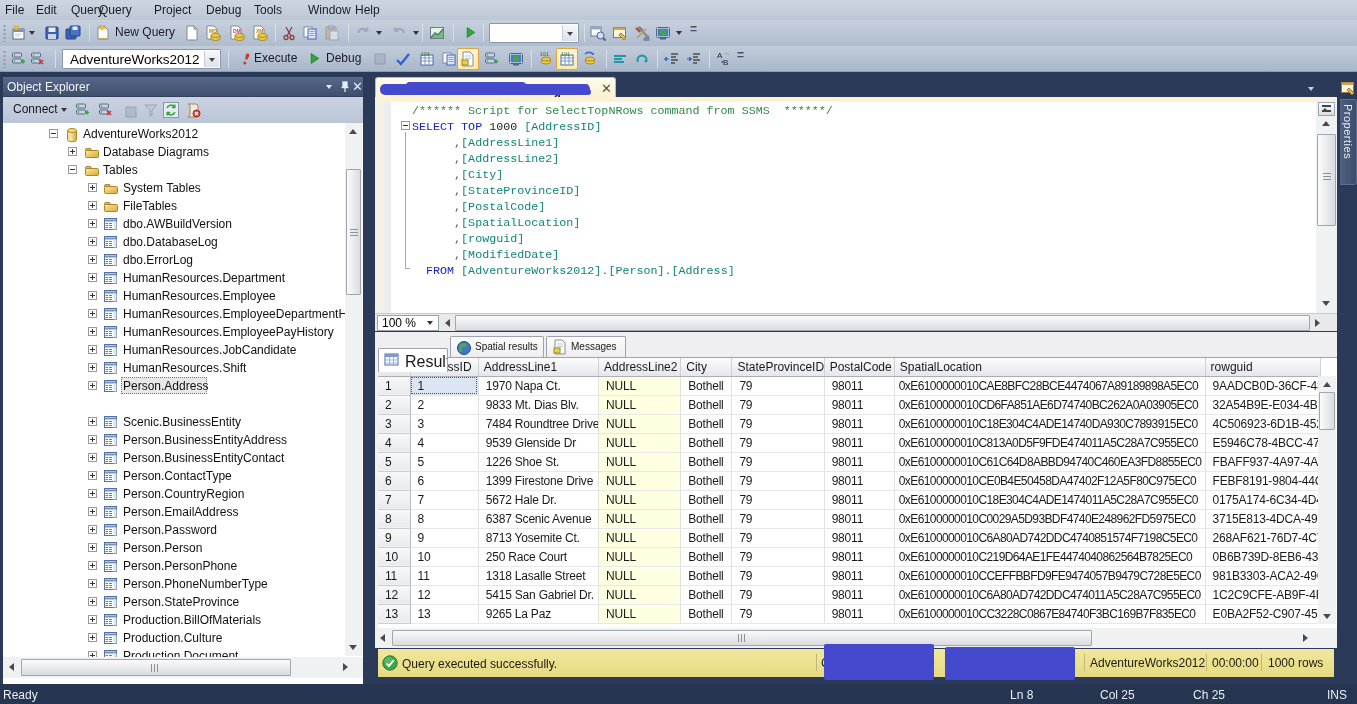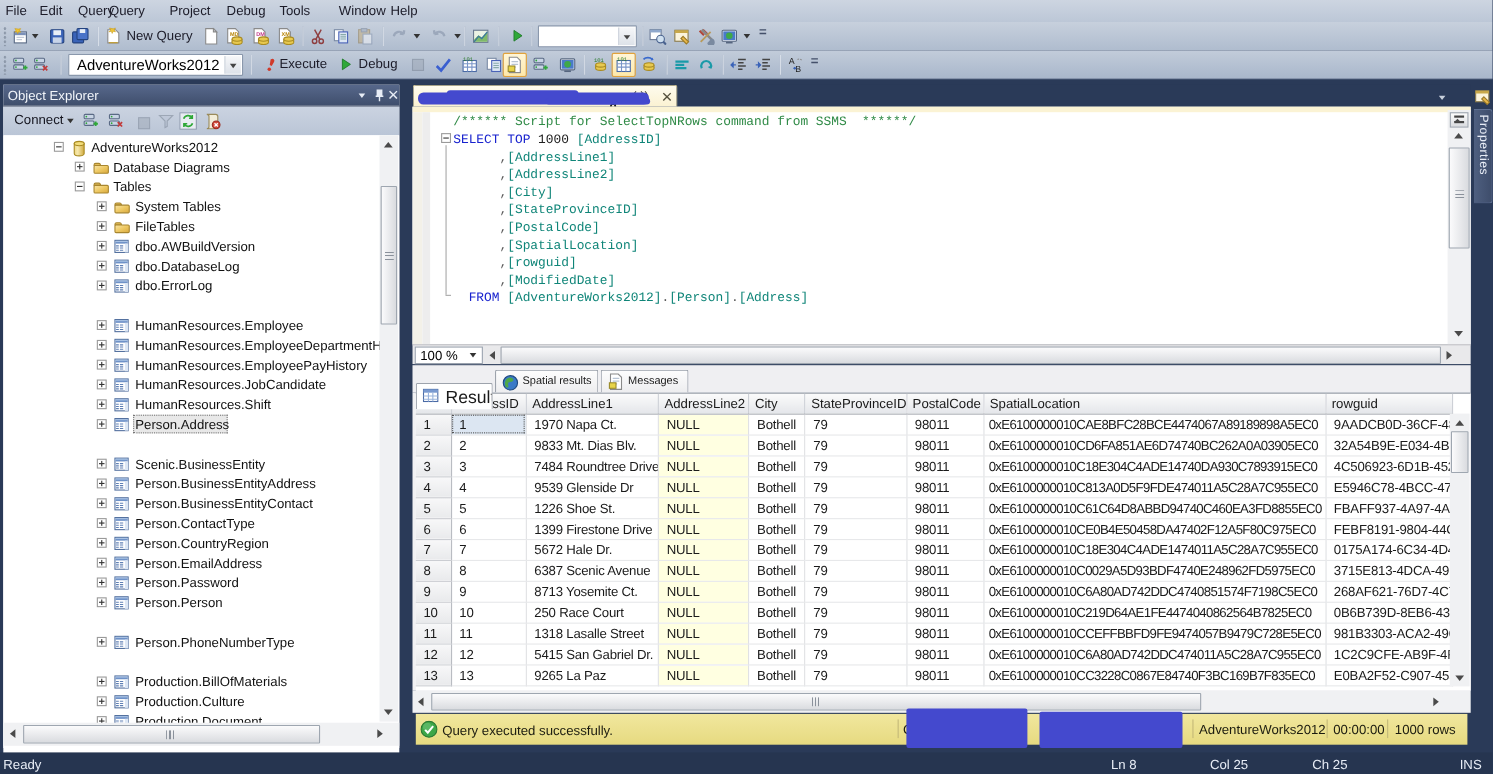--- a/index.html
+++ b/index.html
@@ -546,20 +546,38 @@
               <line x1="2.5" y1="6.5" x2="5" y2="6.5"></line>
               <line x1="6" y1="6.5" x2="9" y2="6.5"></line>
               <line x1="2.5" y1="8.5" x2="5" y2="8.5"></line>
               <line x1="6" y1="8.5" x2="9" y2="8.5"></line>
               <line x1="2.5" y1="10.5" x2="5" y2="10.5"></line>
               <line x1="6" y1="10.5" x2="9" y2="10.5"></line>
             </g>
           </svg></div>
         <span class="txt" style="left:120px">dbo.ErrorLog</span>
       </div>
+<div class="trow" style="top:146px">
+        <div class="ebox plus" style="left:85px"></div>
+        <div class="ticon" style="left:100px"><svg width="15" height="14" viewBox="0 0 15 14">
+            <rect x="1.5" y="1.5" width="12" height="11" fill="#fff" stroke="#54719F"></rect>
+            <rect x="2" y="2" width="11" height="2.5" fill="#6F92C8"></rect>
+            <rect x="2" y="2" width="11" height="1" fill="#A9C2E4"></rect>
+            <rect x="10.5" y="4.5" width="3" height="8" fill="#DCE6F4"></rect>
+            <g stroke="#5E7FB4" stroke-width="1">
+              <line x1="2.5" y1="6.5" x2="5" y2="6.5"></line>
+              <line x1="6" y1="6.5" x2="9" y2="6.5"></line>
+              <line x1="2.5" y1="8.5" x2="5" y2="8.5"></line>
+              <line x1="6" y1="8.5" x2="9" y2="8.5"></line>
+              <line x1="2.5" y1="10.5" x2="5" y2="10.5"></line>
+              <line x1="6" y1="10.5" x2="9" y2="10.5"></line>
+            </g>
+          </svg></div>
+        <span class="txt" style="left:120px">HumanResources.Department</span>
+      </div>
 <div class="trow" style="top:164px">
         <div class="ebox plus" style="left:85px"></div>
         <div class="ticon" style="left:100px"><svg width="15" height="14" viewBox="0 0 15 14">
             <rect x="1.5" y="1.5" width="12" height="11" fill="#fff" stroke="#54719F"></rect>
             <rect x="2" y="2" width="11" height="2.5" fill="#6F92C8"></rect>
             <rect x="2" y="2" width="11" height="1" fill="#A9C2E4"></rect>
             <rect x="10.5" y="4.5" width="3" height="8" fill="#DCE6F4"></rect>
             <g stroke="#5E7FB4" stroke-width="1">
               <line x1="2.5" y1="6.5" x2="5" y2="6.5"></line>
               <line x1="6" y1="6.5" x2="9" y2="6.5"></line>
@@ -799,37 +817,73 @@
               <line x1="2.5" y1="6.5" x2="5" y2="6.5"></line>
               <line x1="6" y1="6.5" x2="9" y2="6.5"></line>
               <line x1="2.5" y1="8.5" x2="5" y2="8.5"></line>
               <line x1="6" y1="8.5" x2="9" y2="8.5"></line>
               <line x1="2.5" y1="10.5" x2="5" y2="10.5"></line>
               <line x1="6" y1="10.5" x2="9" y2="10.5"></line>
             </g>
           </svg></div>
         <span class="txt" style="left:120px">Person.Person</span>
       </div>
+<div class="trow" style="top:434px">
+        <div class="ebox plus" style="left:85px"></div>
+        <div class="ticon" style="left:100px"><svg width="15" height="14" viewBox="0 0 15 14">
+            <rect x="1.5" y="1.5" width="12" height="11" fill="#fff" stroke="#54719F"></rect>
+            <rect x="2" y="2" width="11" height="2.5" fill="#6F92C8"></rect>
+            <rect x="2" y="2" width="11" height="1" fill="#A9C2E4"></rect>
+            <rect x="10.5" y="4.5" width="3" height="8" fill="#DCE6F4"></rect>
+            <g stroke="#5E7FB4" stroke-width="1">
+              <line x1="2.5" y1="6.5" x2="5" y2="6.5"></line>
+              <line x1="6" y1="6.5" x2="9" y2="6.5"></line>
+              <line x1="2.5" y1="8.5" x2="5" y2="8.5"></line>
+              <line x1="6" y1="8.5" x2="9" y2="8.5"></line>
+              <line x1="2.5" y1="10.5" x2="5" y2="10.5"></line>
+              <line x1="6" y1="10.5" x2="9" y2="10.5"></line>
+            </g>
+          </svg></div>
+        <span class="txt" style="left:120px">Person.PersonPhone</span>
+      </div>
 <div class="trow" style="top:452px">
         <div class="ebox plus" style="left:85px"></div>
         <div class="ticon" style="left:100px"><svg width="15" height="14" viewBox="0 0 15 14">
             <rect x="1.5" y="1.5" width="12" height="11" fill="#fff" stroke="#54719F"></rect>
             <rect x="2" y="2" width="11" height="2.5" fill="#6F92C8"></rect>
             <rect x="2" y="2" width="11" height="1" fill="#A9C2E4"></rect>
             <rect x="10.5" y="4.5" width="3" height="8" fill="#DCE6F4"></rect>
             <g stroke="#5E7FB4" stroke-width="1">
               <line x1="2.5" y1="6.5" x2="5" y2="6.5"></line>
               <line x1="6" y1="6.5" x2="9" y2="6.5"></line>
               <line x1="2.5" y1="8.5" x2="5" y2="8.5"></line>
               <line x1="6" y1="8.5" x2="9" y2="8.5"></line>
               <line x1="2.5" y1="10.5" x2="5" y2="10.5"></line>
               <line x1="6" y1="10.5" x2="9" y2="10.5"></line>
             </g>
           </svg></div>
         <span class="txt" style="left:120px">Person.PhoneNumberType</span>
+      </div>
+<div class="trow" style="top:470px">
+        <div class="ebox plus" style="left:85px"></div>
+        <div class="ticon" style="left:100px"><svg width="15" height="14" viewBox="0 0 15 14">
+            <rect x="1.5" y="1.5" width="12" height="11" fill="#fff" stroke="#54719F"></rect>
+            <rect x="2" y="2" width="11" height="2.5" fill="#6F92C8"></rect>
+            <rect x="2" y="2" width="11" height="1" fill="#A9C2E4"></rect>
+            <rect x="10.5" y="4.5" width="3" height="8" fill="#DCE6F4"></rect>
+            <g stroke="#5E7FB4" stroke-width="1">
+              <line x1="2.5" y1="6.5" x2="5" y2="6.5"></line>
+              <line x1="6" y1="6.5" x2="9" y2="6.5"></line>
+              <line x1="2.5" y1="8.5" x2="5" y2="8.5"></line>
+              <line x1="6" y1="8.5" x2="9" y2="8.5"></line>
+              <line x1="2.5" y1="10.5" x2="5" y2="10.5"></line>
+              <line x1="6" y1="10.5" x2="9" y2="10.5"></line>
+            </g>
+          </svg></div>
+        <span class="txt" style="left:120px">Person.StateProvince</span>
       </div>
 <div class="trow" style="top:488px">
         <div class="ebox plus" style="left:85px"></div>
         <div class="ticon" style="left:100px"><svg width="15" height="14" viewBox="0 0 15 14">
             <rect x="1.5" y="1.5" width="12" height="11" fill="#fff" stroke="#54719F"></rect>
             <rect x="2" y="2" width="11" height="2.5" fill="#6F92C8"></rect>
             <rect x="2" y="2" width="11" height="1" fill="#A9C2E4"></rect>
             <rect x="10.5" y="4.5" width="3" height="8" fill="#DCE6F4"></rect>
             <g stroke="#5E7FB4" stroke-width="1">
               <line x1="2.5" y1="6.5" x2="5" y2="6.5"></line>

